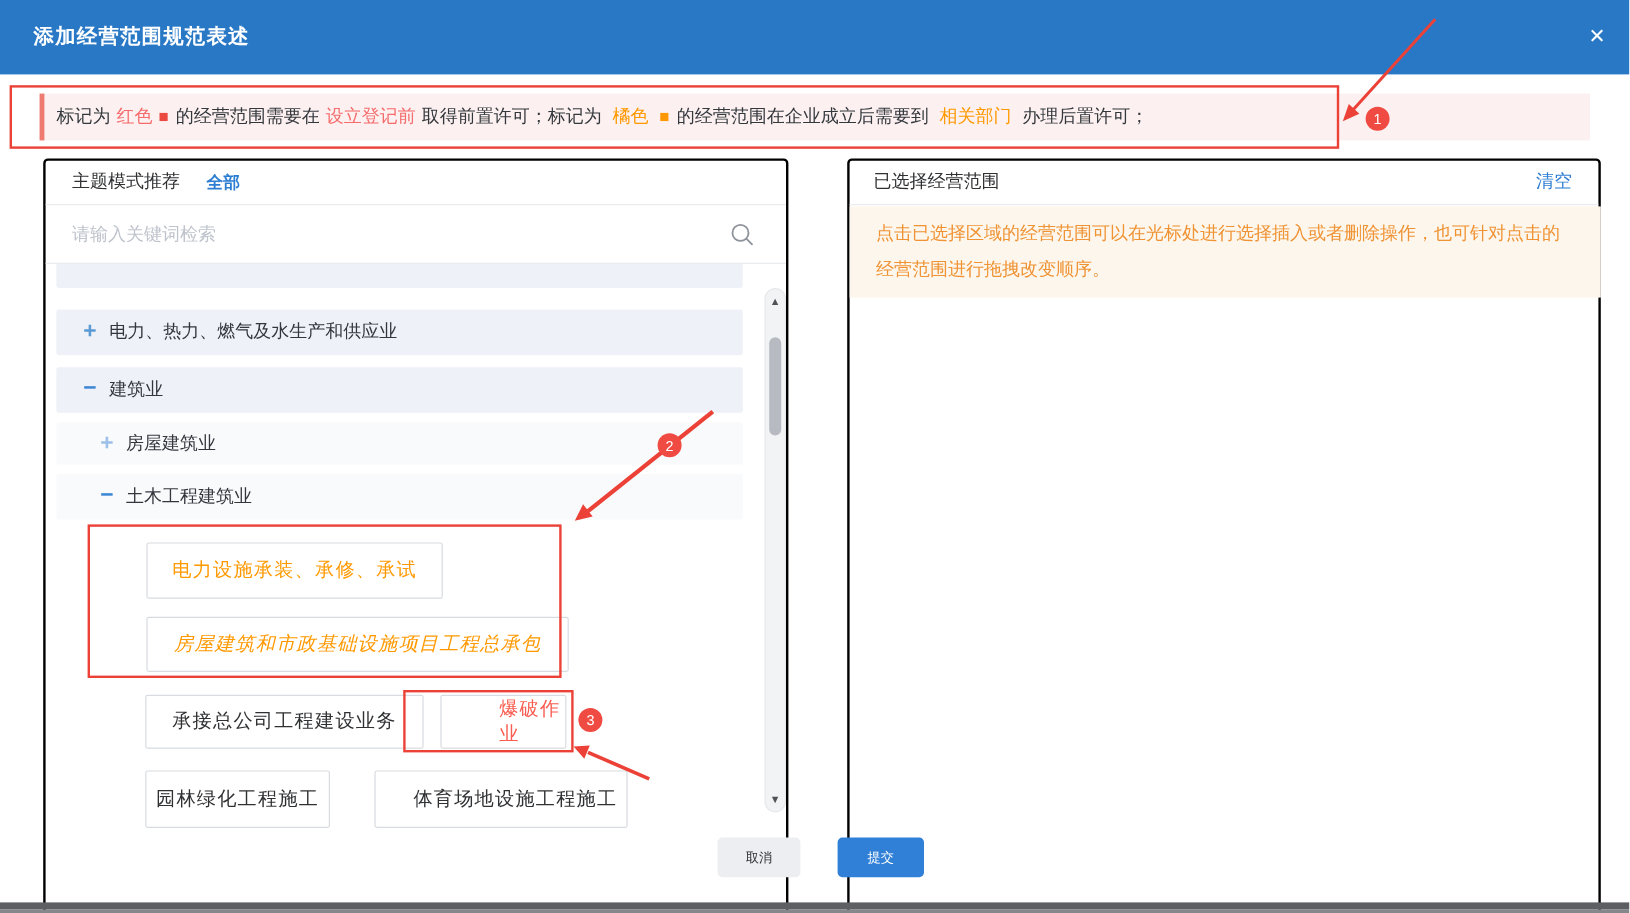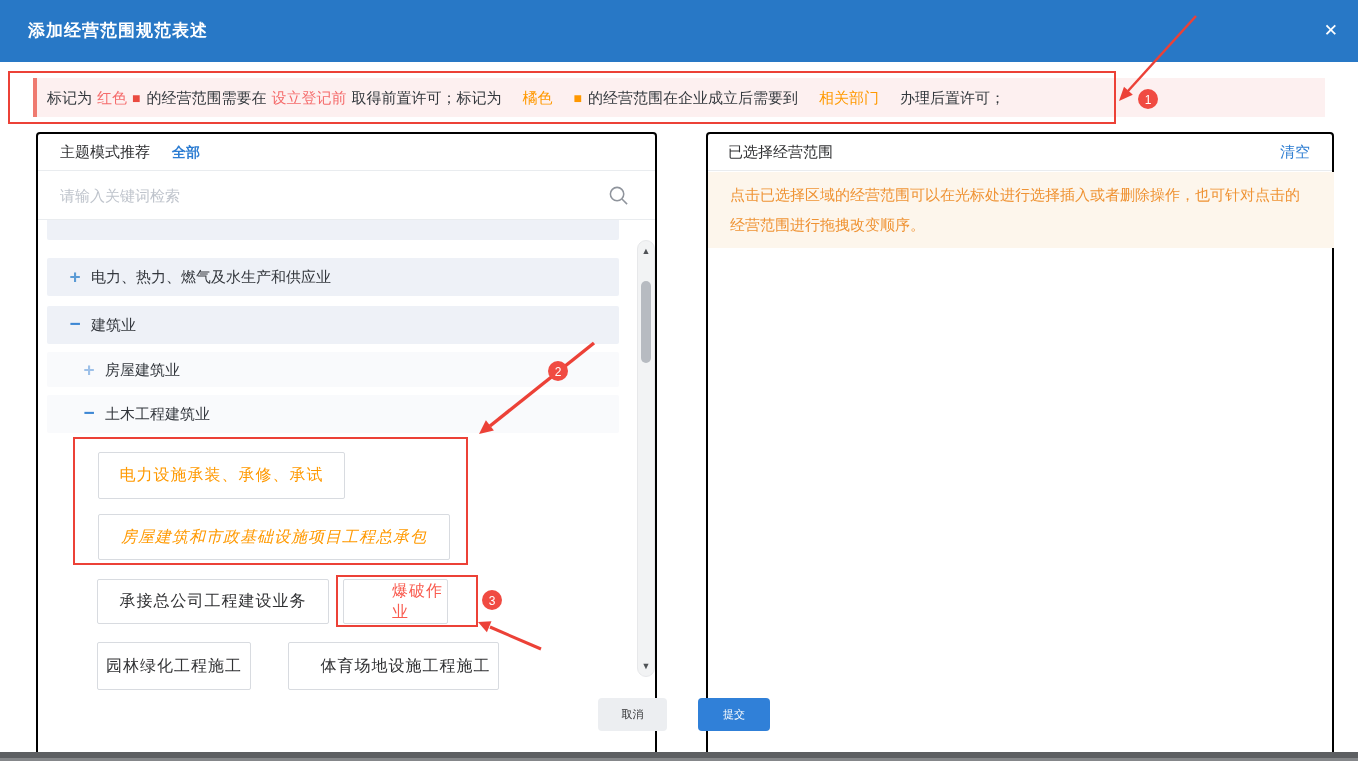--- a/index.html
+++ b/index.html
@@ -9,21 +9,21 @@
 
   
   .modal-header { position:absolute; left:0; top:0; width:1358px; height:62px; background:#2878c6; }
   .modal-title { position:absolute; left:28px; top:0; line-height:62px; font-size:17px; font-weight:bold; color:#fff; letter-spacing:1px; }
   .modal-close { position:absolute; right:14px; top:0; line-height:62px; font-size:17px; font-weight:bold; color:#fff; cursor:pointer; padding:0 6px; }
 
   
   .notice-top { position:absolute; left:33px; top:78px; width:1292px; height:39px; background:#fdf0f0;
                 border-left:4px solid #ef7a70; line-height:39px; padding-left:10px; font-size:15px; color:#33383d; white-space:nowrap; }
   .notice-top .t-red { color:#f56c6c; margin:0 5px; }
-  .notice-top .t-orange { color:#ff9900; margin:0 21px; }
+  .notice-top .t-orange { color:#ff9900; margin:0 9px; }
   .sq { display:inline-block; font-size:14px; margin-right:6px; }
   .sq-red { color:#ea4a40; }
   .sq-orange { color:#ff9800; }
 
   .anno-rect { position:absolute; border:2px solid #ec4137; background:transparent; pointer-events:none; z-index:40; }
   .rect-1 { left:8px; top:71px; width:1108px; height:53px; }
 
   
   .panel { position:absolute; top:132px; height:636px; background:#fff; border:2px solid #000000; border-radius:4px; }
   .panel-left { left:36px; width:621px; }
@@ -43,21 +43,21 @@
   .tree-row { position:absolute; left:9px; width:572px; border-radius:2px; font-size:15px; color:#33373d; }
   .bg1 { background:#eef1f7; }
   .bg2 { background:#f9fafc; }
   .tree-row .toggle { position:absolute; top:0; width:20px; text-align:center; font-weight:bold; font-size:19px; cursor:pointer; }
   .toggle-plus { color:#5b9bd5; }
   .toggle-plus-light { color:#9dc0e8; }
   .toggle-minus { color:#3d87d4; }
   .tree-label { position:absolute; top:0; }
 
   .tag-box { position:absolute; background:#fff; border:1px solid #d8dbe0; border-radius:2px;
-             display:flex; align-items:center; justify-content:center; font-size:16px; letter-spacing:1px; cursor:pointer; }
+             display:flex; align-items:center; justify-content:center; font-size:16px; letter-spacing:1px; cursor:pointer;margin-left:24px; }
   .tag-orange { color:#ff9900; }
   .tag-red { color:#f95c50;padding-left:48px; }
   .tag-normal { color:#303133; }
 
   
   .scrollbar { position:absolute; left:599px; top:20px; width:18px; height:437px; background:#f2f3f4;
                border:1px solid #e7e8ea; border-radius:9px; }
   .scroll-arrow { position:absolute; left:0; width:16px; text-align:center; font-size:9px; color:#4f5256; cursor:pointer; }
   .scroll-up { top:5px; }
   .scroll-down { bottom:5px; }

